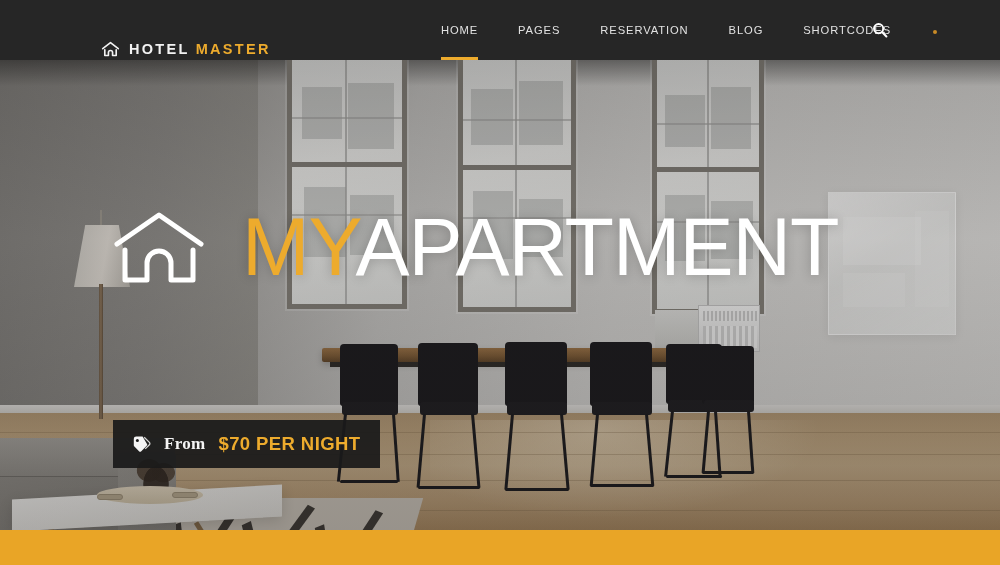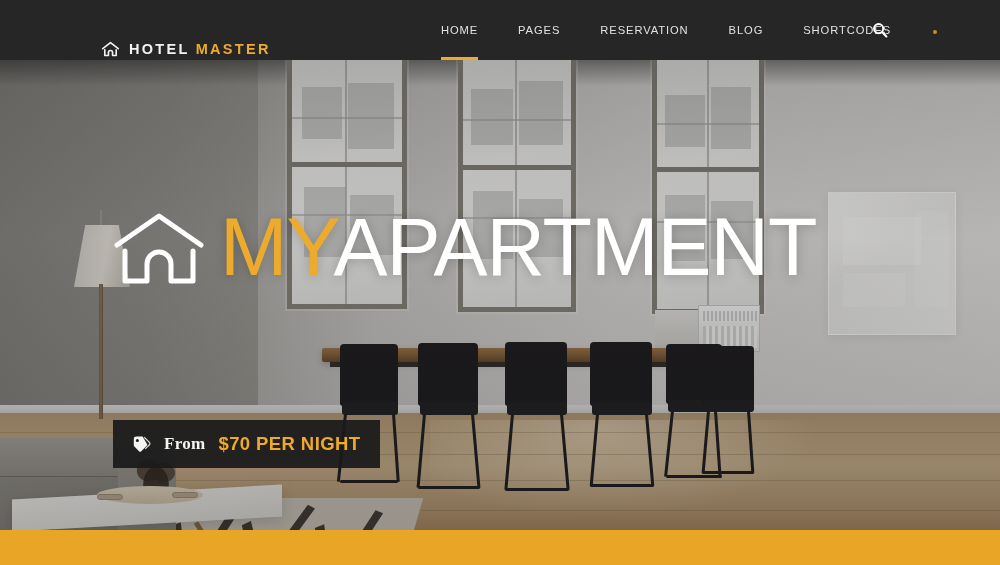--- a/index.html
+++ b/index.html
@@ -59,21 +59,21 @@
   }
   .hero-scene { position:absolute; inset:0; }
   .hero-overlay {
     position:absolute; inset:0;
     background:linear-gradient(180deg, rgba(40,38,36,.30) 0%, rgba(40,38,36,.20) 38%, rgba(30,28,26,.30) 100%);
   }
 
   .hero-content {
     position:absolute; left:113px; top:150px; z-index:10;
   }
-  .hero-title-row { display:flex; align-items:flex-end; gap:15px; }
+  .hero-title-row { display:flex; align-items:center; gap:37px; }
   .hero-house { width:92px; height:74px; display:block; flex:none; }
   .hero-title {
     font-size:81px; line-height:0.92; font-weight:400;
     letter-spacing:-1px; color:#ffffff; white-space:nowrap;
     font-family:"Liberation Sans", sans-serif;
     text-shadow:0 1px 12px rgba(0,0,0,.22);
   }
   .hero-title .hl { color:#edab2d; }
   .hero-sub {
     margin-top:16px; font-family:"Liberation Serif", serif;

